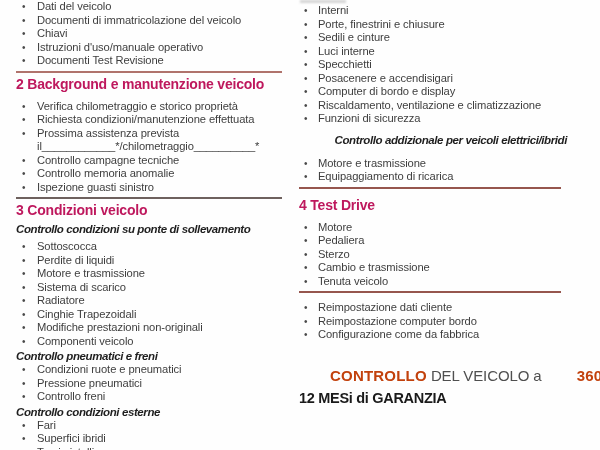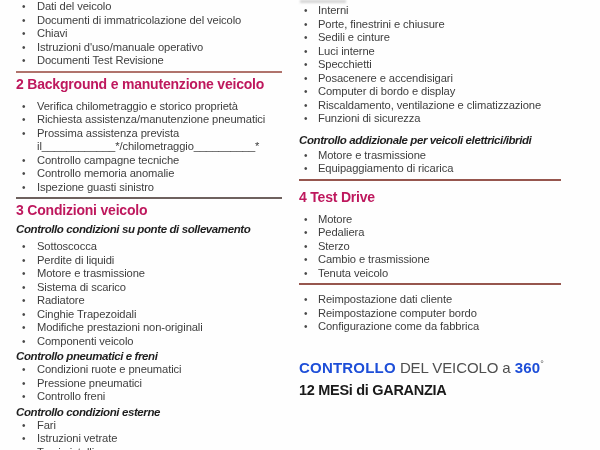--- a/index.html
+++ b/index.html
@@ -60,42 +60,42 @@
   
   .col-left .divider{margin-top:3px;width:266px;}
   .col-left h2.sec{margin-top:3px;}
   .col-left ul.first{margin-top:1px;}
   .col-left ul.after-h2{margin-top:8px;}
   .col-left h3.sub{margin-top:4px;margin-bottom:4px;}
   .col-left h3.sub.tight{margin-top:1px;margin-bottom:0;}
 
   
   .col-right ul.first{margin-top:4px;}
-  .col-right h3.sub{margin-top:7px;margin-bottom:2px;}
+  .col-right h3.sub{margin-top:7px;margin-bottom:10px;text-align:right;}
   .col-right .divider{margin-top:3px;width:262px;}
   .col-right h2.sec{margin-top:8px;}
   .col-right ul.after-h2{margin-top:8px;}
 
   .fragment{
     position:absolute;left:1px;top:0;
     width:46px;height:3px;
     background:#c6c6c6;
     filter:blur(1px);
     opacity:0.75;
   }
 
   .footer-line1{
     margin:22px 0 0 0;
     font-size:15px;
     line-height:17px;
     color:#4f4f4f;
     white-space:nowrap;
     letter-spacing:-0.1px;
   }
-  .footer-line1 strong{color:#1d4ed8;letter-spacing:0.2px;}
+  .footer-line1 strong{color:#c2410c;letter-spacing:0.2px;margin-left:31px;}
   .footer-line1 sup{font-size:9px;color:#5a5a5a;}
   .footer-line2{
     margin:6px 0 0 0;
     font-size:14.5px;
     font-weight:bold;
     color:#1a1a1a;
     letter-spacing:-0.3px;
     white-space:nowrap;
   }
 </style>
@@ -113,21 +113,21 @@
         <li>Istruzioni d'uso/manuale operativo</li>
         <li>Documenti Test Revisione</li>
       </ul>
 
     <div class="divider pink"></div>
 
     <h2 class="sec">2 Background e manutenzione veicolo</h2>
 
     <ul class="checklist after-h2">
         <li>Verifica chilometraggio e storico proprietà</li>
-        <li>Richiesta assistenza/manutenzione pneumatici</li>
+        <li>Richiesta condizioni/manutenzione effettuata</li>
         <li>Prossima assistenza prevista
 il____________*/chilometraggio__________*</li>
         <li>Controllo campagne tecniche</li>
         <li>Controllo memoria anomalie</li>
         <li>Ispezione guasti sinistro</li>
       </ul>
 
     <div class="divider dark"></div>
 
     <h2 class="sec">3 Condizioni veicolo</h2>
@@ -147,21 +147,21 @@
     <h3 class="sub tight">Controllo pneumatici e freni</h3>
     <ul class="checklist">
         <li>Condizioni ruote e pneumatici</li>
         <li>Pressione pneumatici</li>
         <li>Controllo freni</li>
       </ul>
 
     <h3 class="sub tight">Controllo condizioni esterne</h3>
     <ul class="checklist">
         <li>Fari</li>
-        <li>Istruzioni vetrate</li>
+        <li>Superfici ibridi</li>
         <li>Tergicristalli</li>
       </ul>
 
   </div>
 
   <div class="col col-right">
 
     <div class="fragment"></div>
 
     <ul class="checklist first">

